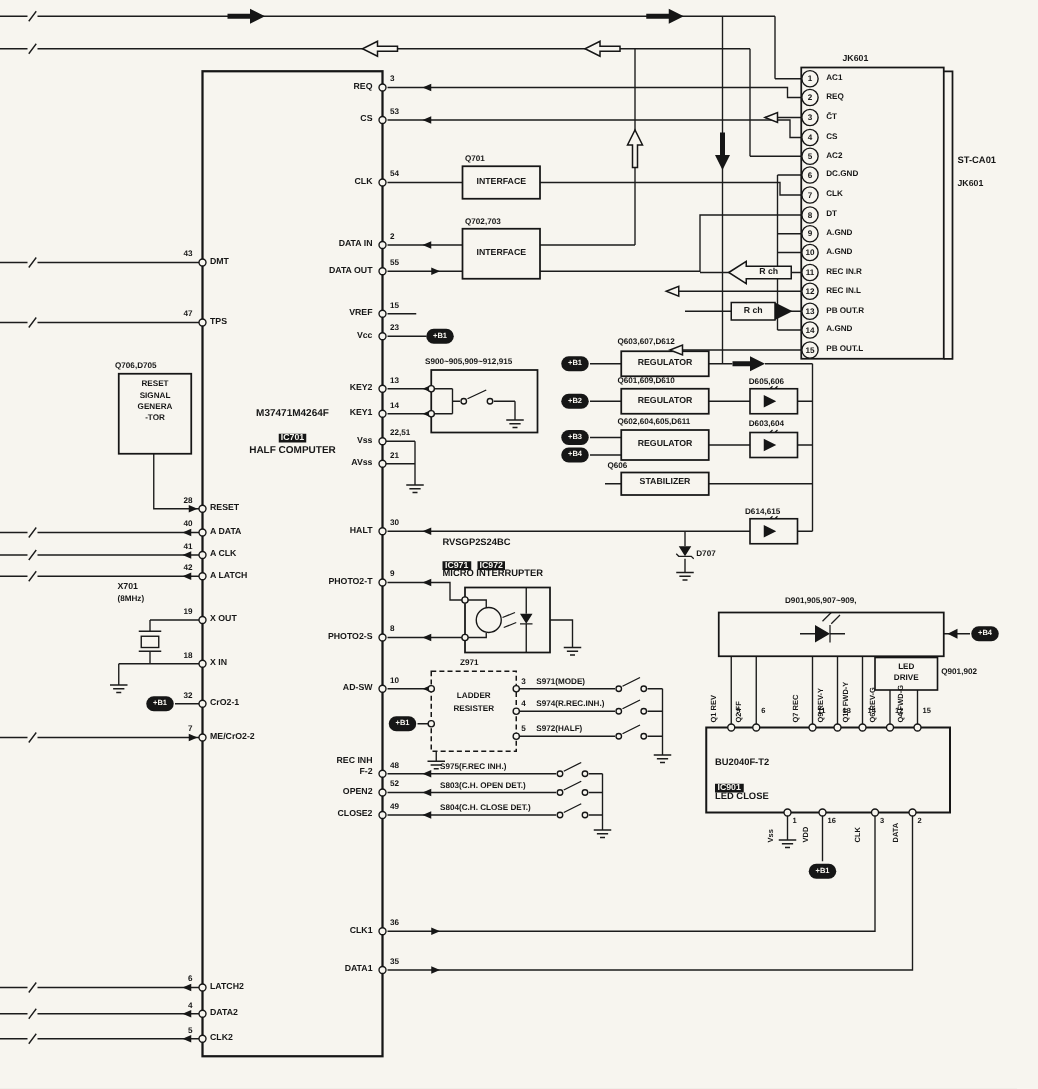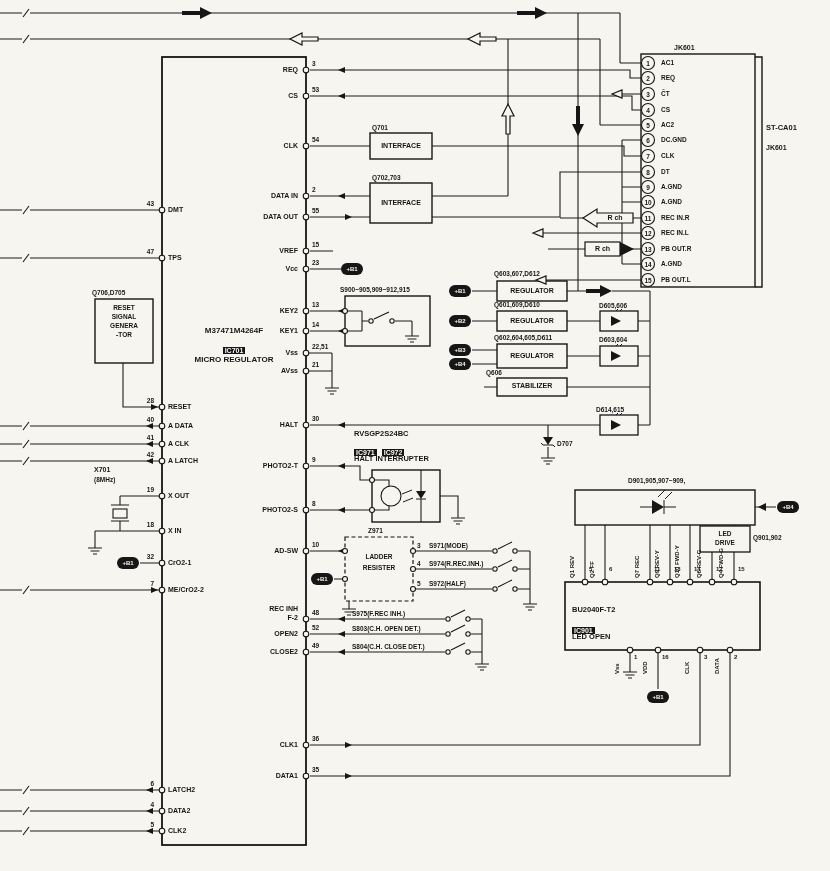--- a/index.html
+++ b/index.html
@@ -219,21 +219,21 @@
     <circle cx="448" cy="634" r="2.2"></circle>
         <circle cx="468" cy="634" r="2.2"></circle>
     <circle cx="448" cy="652" r="2.2"></circle>
         <circle cx="468" cy="652" r="2.2"></circle>
     <path fill="none" d="M374 319L389 312M498 549L512 542M498 567L512 560M498 587L512 580M451 617L465 610M451 632L465 625M451 650L465 643"></path>
   </g>
 </svg>
 
 <div class="t s8 ctr" style="left:170px;top:326px;width:128px">M37471M4264F</div>
 <div class="t ctr" style="left:170px;top:339px;width:128px"><span class="inv s7">IC701</span></div>
-<div class="t s8 ctr" style="left:170px;top:355px;width:128px">MICRO REGULATOR</div>
+<div class="t s8 ctr" style="left:170px;top:355px;width:128px">HALF COMPUTER</div>
 
 <div class="t s7" style="right:532px;top:66px">REQ</div>
 <div class="t s7" style="right:532px;top:92px">CS</div>
 <div class="t s7" style="right:532px;top:142px">CLK</div>
 <div class="t s7" style="right:532px;top:192px">DATA IN</div>
 <div class="t s7" style="right:532px;top:213px">DATA OUT</div>
 <div class="t s7" style="right:532px;top:247px">VREF</div>
 <div class="t s7" style="right:532px;top:265px">Vcc</div>
 <div class="t s7" style="right:532px;top:307px">KEY2</div>
 <div class="t s7" style="right:532px;top:327px">KEY1</div>
@@ -358,39 +358,39 @@
 <div class="t s65" style="left:494px;top:334px">Q602,604,605,D611</div>
 <div class="t s7 ctr" style="left:497px;top:352px;width:70px">REGULATOR</div>
 <div class="t s65" style="left:599px;top:336px">D603,604</div>
 <div class="t s65" style="left:486px;top:369px">Q606</div>
 <div class="t s7 ctr" style="left:497px;top:382px;width:70px">STABILIZER</div>
 <div class="t s65" style="left:596px;top:406px">D614,615</div>
 <div class="t s65" style="left:557px;top:440px">D707</div>
 
 <div class="t s75" style="left:354px;top:430px">RVSGP2S24BC</div>
 <div class="t" style="left:354px;top:441px"><span class="inv s7">IC971</span><span class="inv s7" style="margin-left:5px">IC972</span></div>
-<div class="t s75" style="left:354px;top:455px">HALT INTERRUPTER</div>
+<div class="t s75" style="left:354px;top:455px">MICRO INTERRUPTER</div>
 
 <div class="t s65" style="left:368px;top:527px">Z971</div>
 <div class="t s65 ctr" style="left:347px;top:553px;width:64px">LADDER</div>
 <div class="t s65 ctr" style="left:347px;top:564px;width:64px">RESISTER</div>
 <div class="t s65" style="left:417px;top:542px">3</div>
 <div class="t s65" style="left:429px;top:542px">S971(MODE)</div>
 <div class="t s65" style="left:417px;top:560px">4</div>
 <div class="t s65" style="left:429px;top:560px">S974(R.REC.INH.)</div>
 <div class="t s65" style="left:417px;top:580px">5</div>
 <div class="t s65" style="left:429px;top:580px">S972(HALF)</div>
 
 <div class="t s65" style="left:352px;top:610px">S975(F.REC INH.)</div>
 <div class="t s65" style="left:352px;top:625px">S803(C.H. OPEN DET.)</div>
 <div class="t s65" style="left:352px;top:643px">S804(C.H. CLOSE DET.)</div>
 
 <div class="t s75" style="left:572px;top:606px">BU2040F-T2</div>
 <div class="t" style="left:572px;top:619px"><span class="inv s7">IC901</span></div>
-<div class="t s75" style="left:572px;top:633px">LED OPEN</div>
+<div class="t s75" style="left:572px;top:633px">LED CLOSE</div>
 
 <div class="t s6 vert" style="left:576px;top:571px">Q1 REV</div>
 <div class="t s6 vert" style="left:596px;top:571px">Q2 FF</div>
 <div class="t s6 vert" style="left:641px;top:571px">Q7 REC</div>
 <div class="t s6 vert" style="left:661px;top:571px">Q9 REV-Y</div>
 <div class="t s6 vert" style="left:681px;top:571px">Q10 FWD-Y</div>
 <div class="t s6 vert" style="left:703px;top:571px">Q6 REV-G</div>
 <div class="t s6 vert" style="left:725px;top:571px">Q4 FWD-G</div>
 
 <div class="t s6" style="left:589px;top:566px">5</div>

